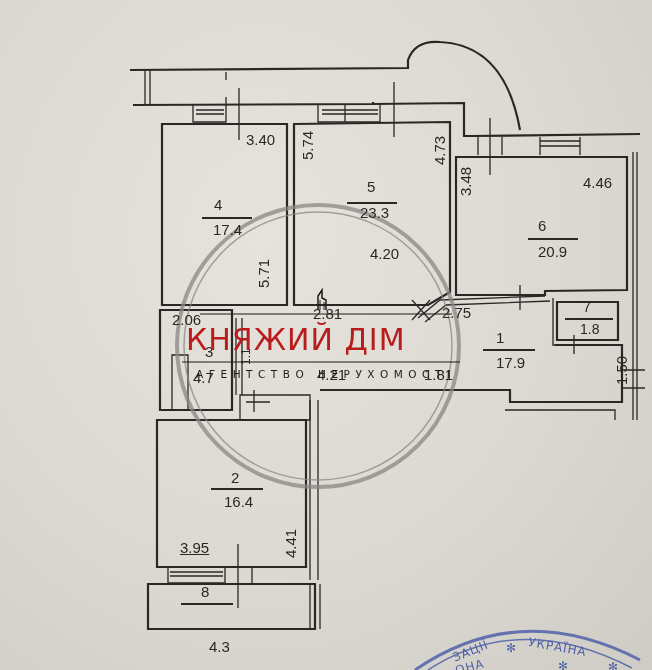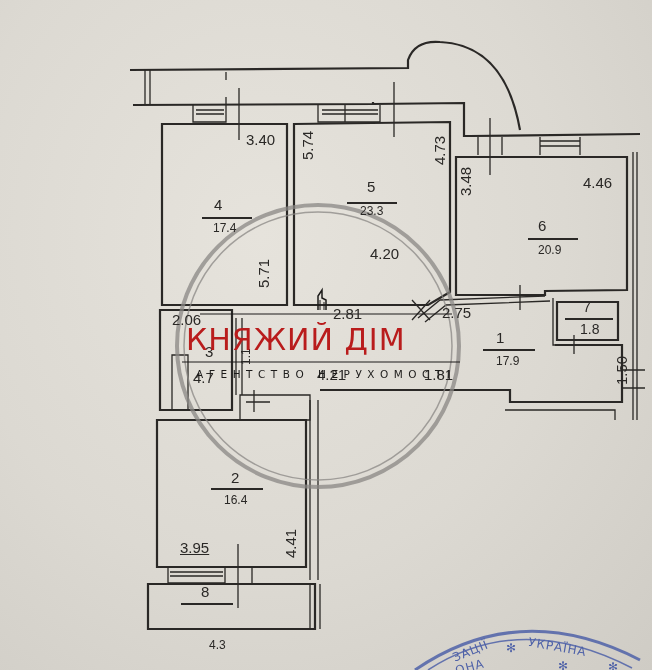--- a/index.html
+++ b/index.html
@@ -16,21 +16,21 @@
     svg.plan { position: absolute; left: 0; top: 0; }
     .wall { fill: none; stroke: #2a2826; stroke-width: 2.2; stroke-linejoin: miter; }
     .thin { fill: none; stroke: #2a2826; stroke-width: 1.3; }
     .label {
       position: absolute; color: #2a2826;
       font-family: "Liberation Sans", sans-serif; font-size: 15px; line-height: 1;
       white-space: nowrap;
     }
     .vert { transform-origin: left top; transform: rotate(-90deg); }
     .room-num { font-size: 15px; text-align: center; }
-    .room-area { font-size: 12px; text-align: center; }
+    .room-area { font-size: 15px; text-align: center; }
     .frac-line { position: absolute; height: 2px; background: #2a2826; }
     .wm-title {
       position: absolute; left: 186px; top: 322px;
       font-family: "DejaVu Sans", sans-serif; font-size: 30px; letter-spacing: 1px;
       color: #b91c1c; font-weight: normal;
     }
     .wm-sub {
       position: absolute; left: 196px; top: 368px;
       font-family: "DejaVu Sans", sans-serif; font-size: 10.5px; letter-spacing: 5.5px;
       color: #1c1b1a;
@@ -137,21 +137,21 @@
 <div class="label room-area" style="left:199px;top:639px;margin-left:10px;">4.3</div>
 
 <div class="label" style="left:246px;top:132px;">3.40</div>
 <div class="label vert" style="left:256px;top:288px;">5.71</div>
 <div class="label vert" style="left:300px;top:160px;">5.74</div>
 <div class="label vert" style="left:432px;top:165px;">4.73</div>
 <div class="label" style="left:370px;top:246px;">4.20</div>
 <div class="label vert" style="left:458px;top:196px;">3.48</div>
 <div class="label" style="left:583px;top:175px;">4.46</div>
 
-<div class="label" style="left:313px;top:306px;margin-left:20px;">2.81</div>
+<div class="label" style="left:313px;top:306px;">2.81</div>
 <div class="label" style="left:442px;top:305px;">2.75</div>
 <div class="label" style="left:305px;top:367px;margin-left:12px;">4.21</div>
 <div class="label" style="left:424px;top:367px;">1.81</div>
 
 <div class="label" style="left:172px;top:312px;">2.06</div>
 <div class="label" style="left:193px;top:370px;">4.7</div>
 <div class="label vert" style="left:240px;top:365px;font-size:12px;">1.1</div>
 
 <div class="label vert" style="left:614px;top:385px;">1.50</div>
 

